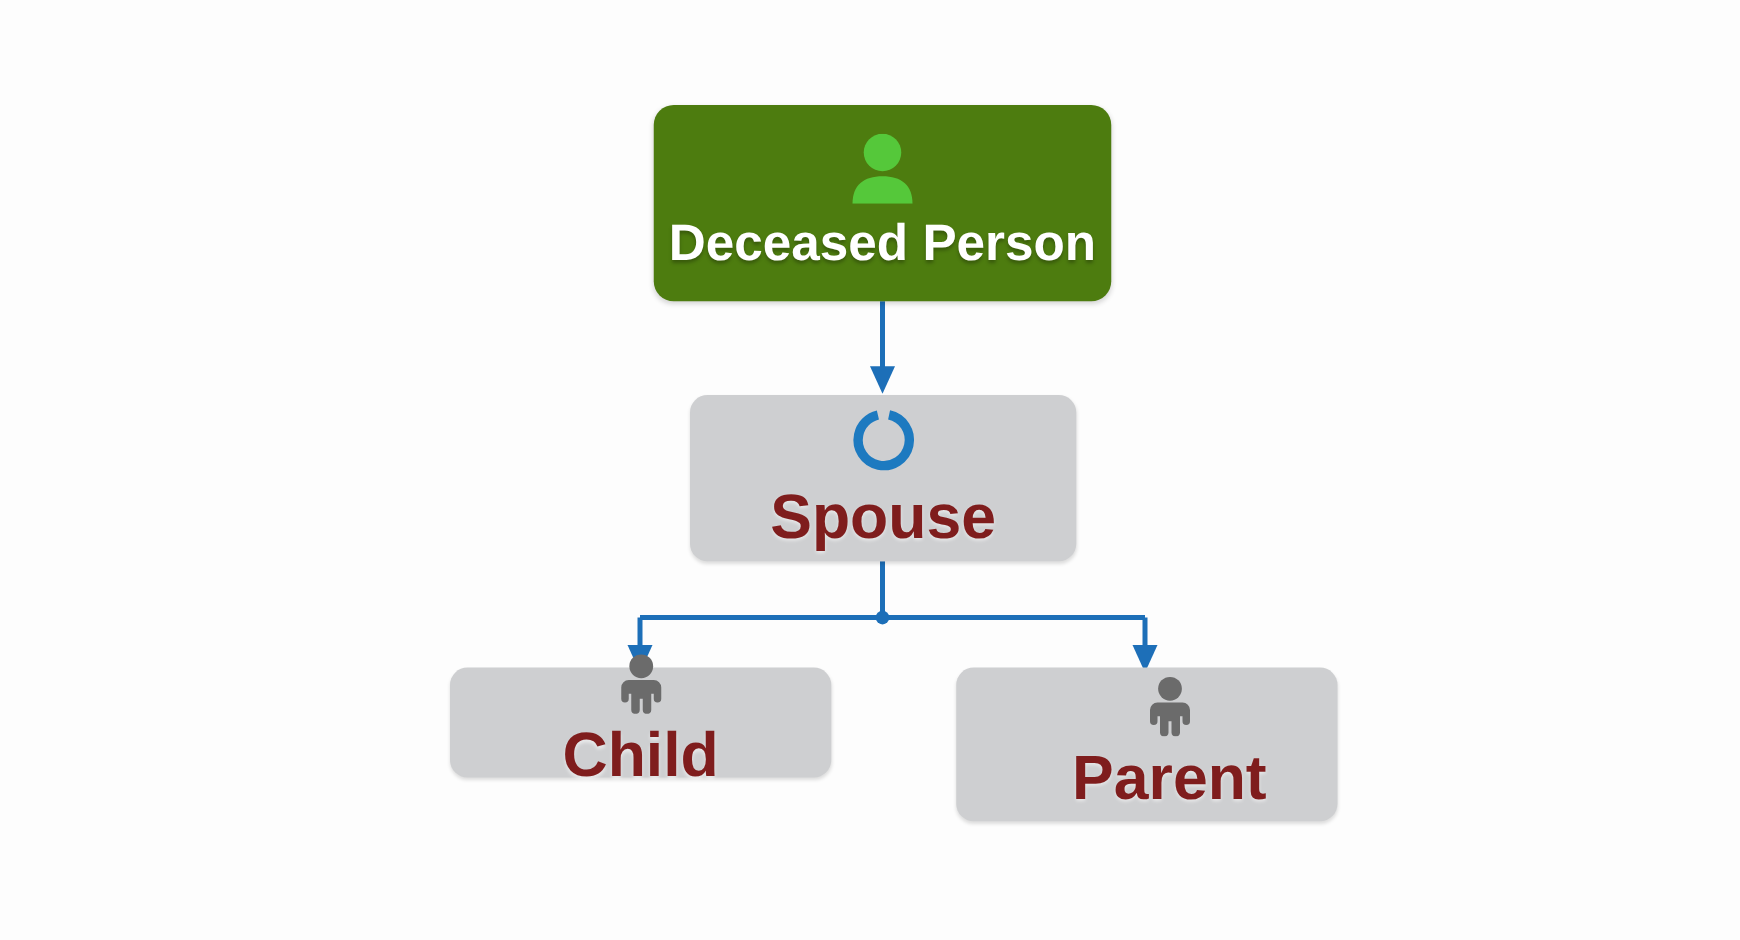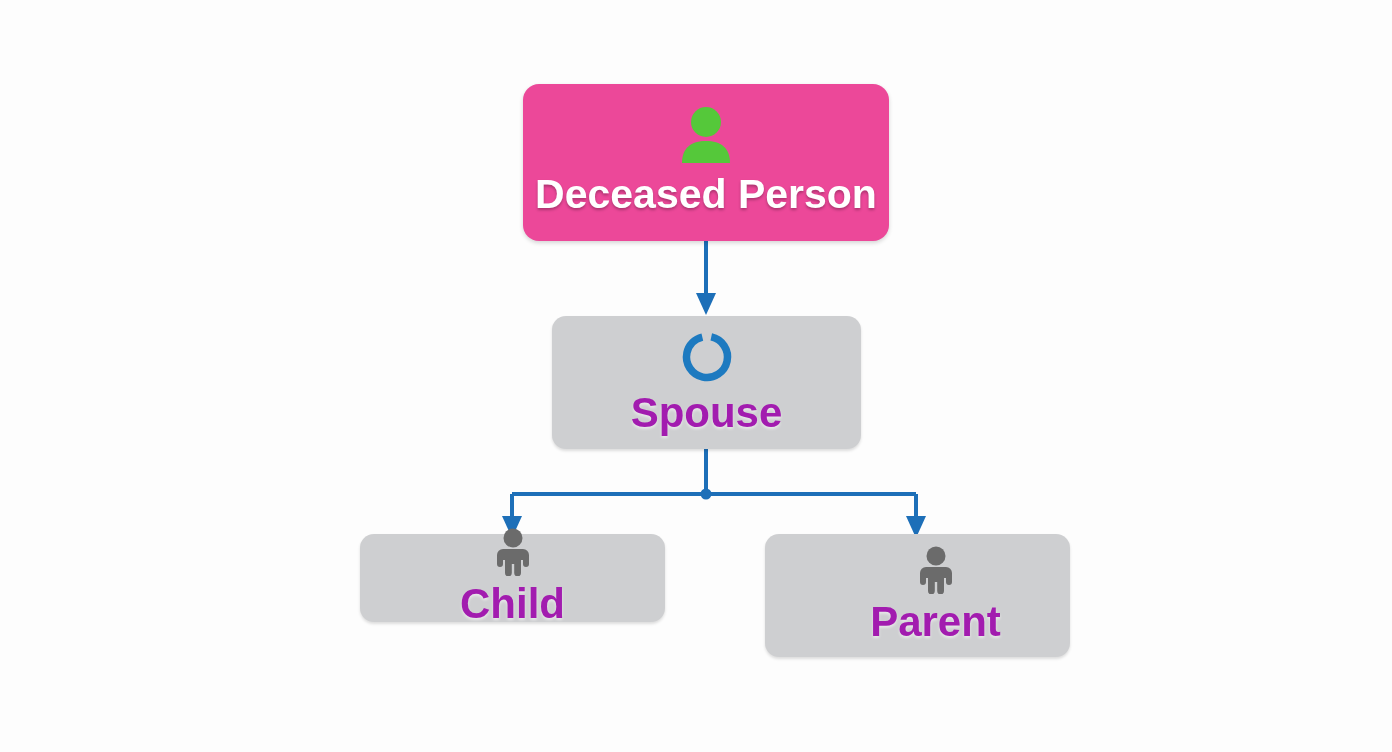--- a/index.html
+++ b/index.html
@@ -38,21 +38,21 @@
     display: flex;
     flex-direction: column;
     align-items: center;
     justify-content: center;
   }
   .node-root {
     left: 523px;
     top: 84px;
     width: 366px;
     height: 157px;
-    background: #ec4899;
+    background: #4d7c0f;
     border-radius: 16px;
     box-shadow: 0 2px 4px rgba(0,0,0,0.16);
   }
   .node-spouse {
     left: 552px;
     top: 316px;
     width: 309px;
     height: 133px;
     background: #cecfd1;
     box-shadow: 0 2px 3px rgba(0,0,0,0.13);
@@ -82,22 +82,22 @@
     font-weight: bold;
     white-space: nowrap;
   }
   .label-root {
     color: #ffffff;
     font-size: 41px;
     margin-top: 6px;
     text-shadow: 0 2px 3px rgba(0,0,0,0.28);
   }
   .label-gray {
-    color: #a21caf;
-    font-size: 42px;
+    color: #7f1d1d;
+    font-size: 50px;
     margin-top: 3px;
     text-shadow: 0 2px 3px rgba(255,255,255,0.55);
   }
   .icon-root   { margin-bottom: 2px; }
   .icon-spouse { margin-bottom: 1px; }
   .icon-person { margin-bottom: 1px; }
 </style>
 </head>
 <body>
 

